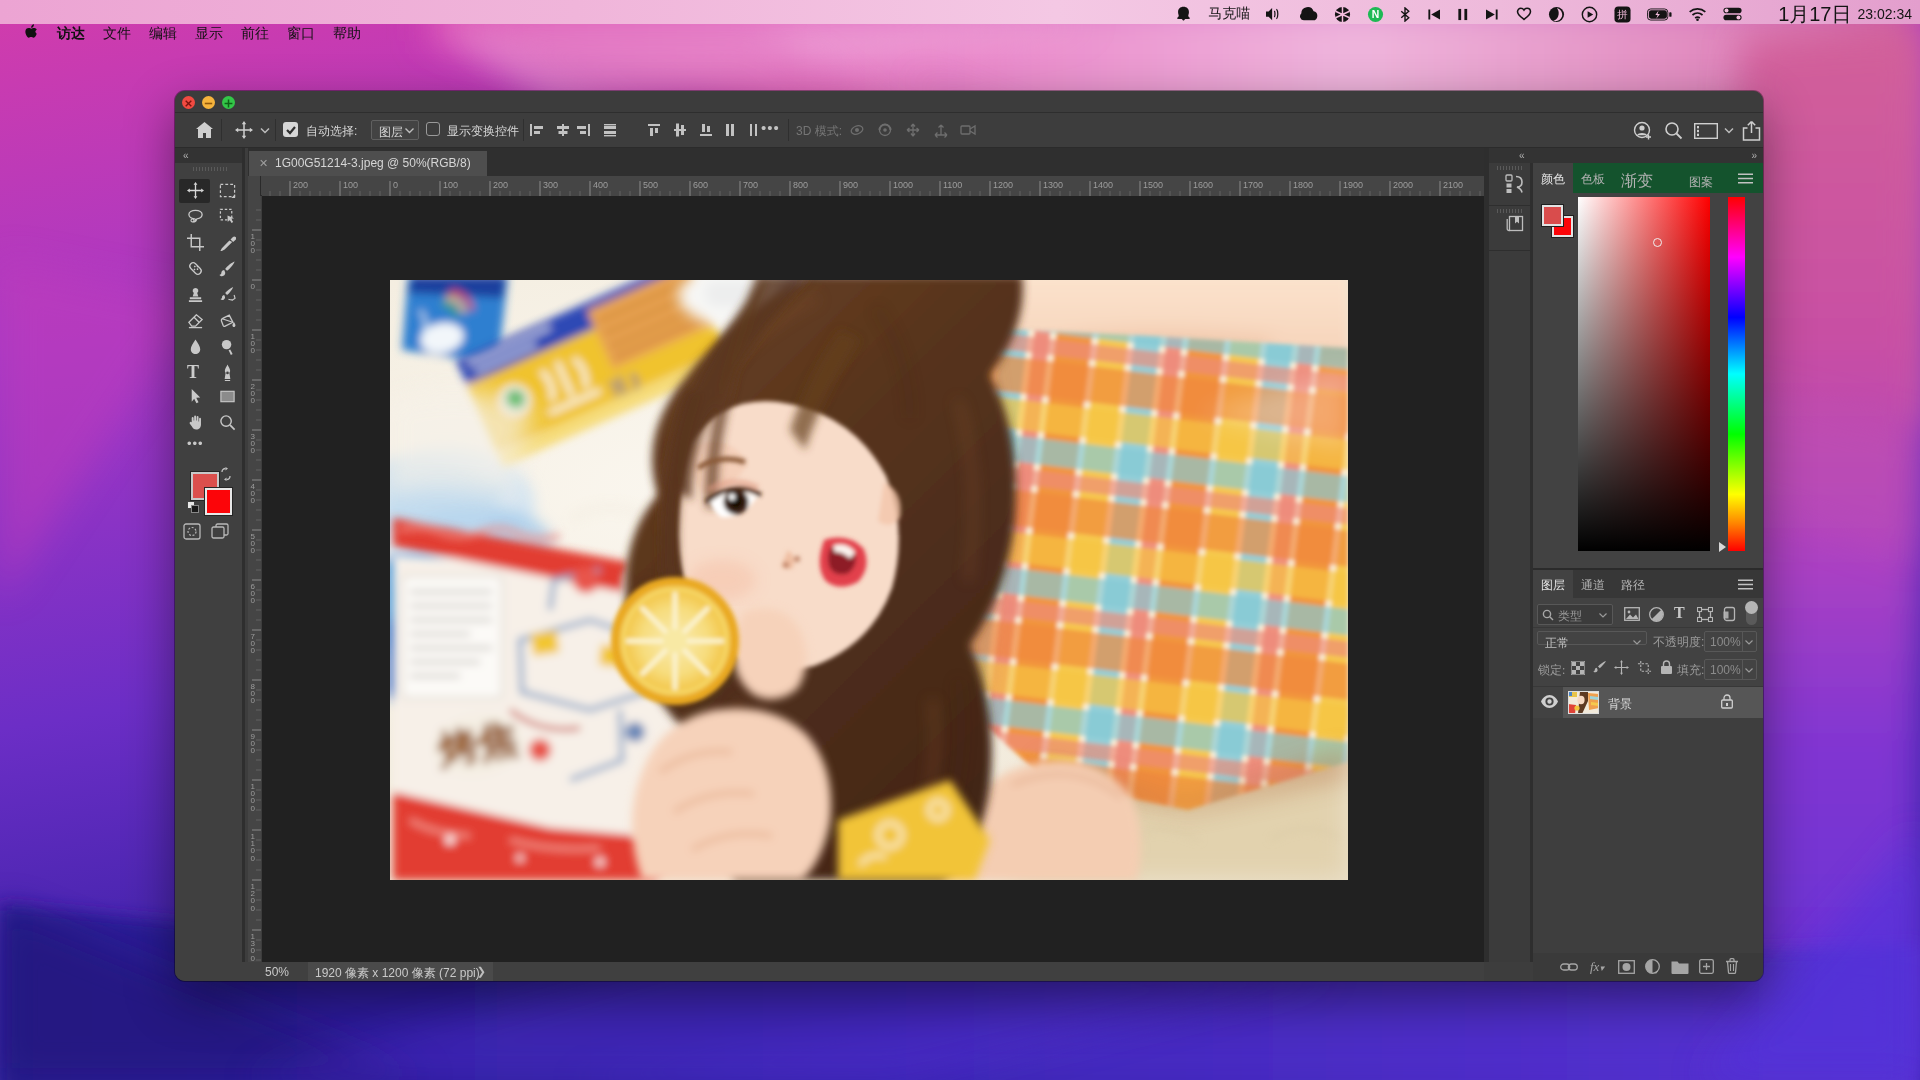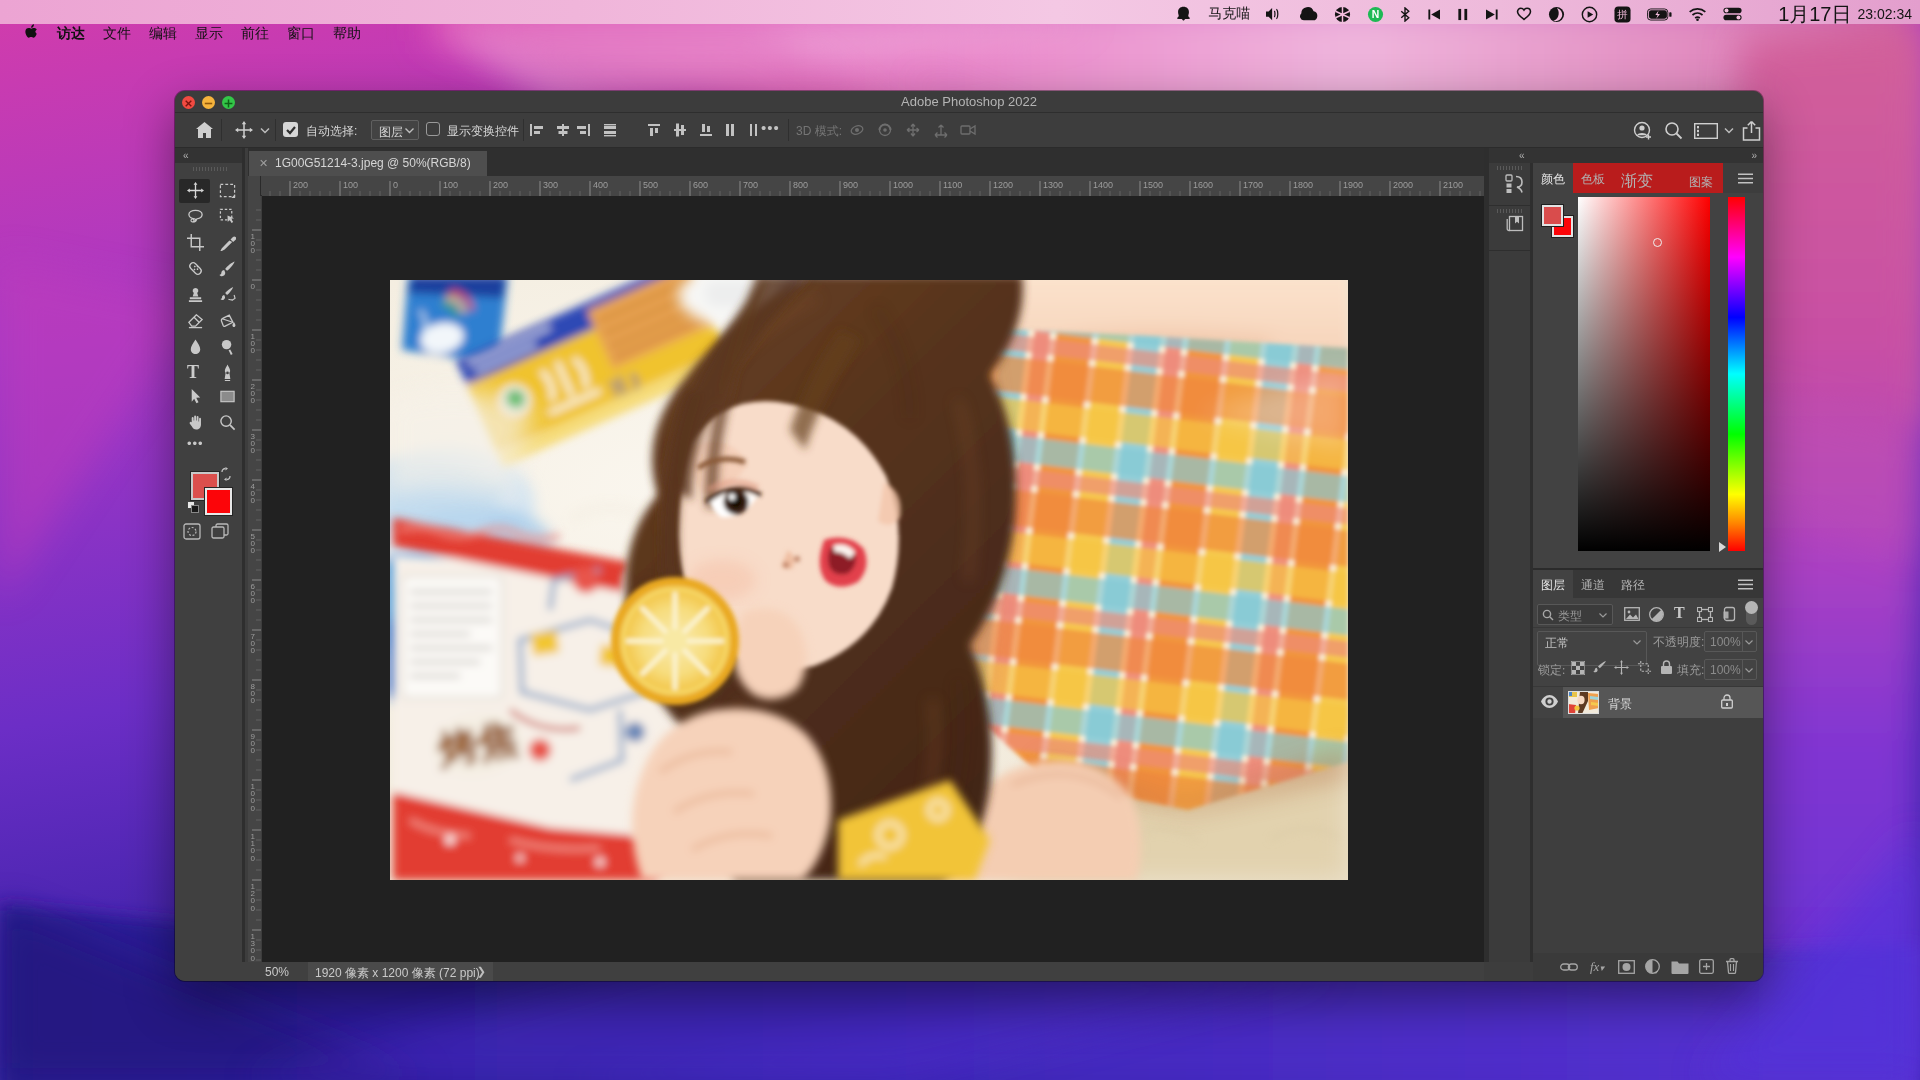--- a/index.html
+++ b/index.html
@@ -210,21 +210,20 @@
   <div id="titlebar">
     <div class="tl" style="left:7px;background:#f24a41;"><svg width="13" height="13" viewBox="0 0 13 13">
           <path stroke="#7c130e" stroke-width="1.4" d="M3.7 3.7l5.6 5.6M9.3 3.7l-5.6 5.6"></path>
         </svg></div>
     <div class="tl" style="left:27px;background:#f6b43c;"><svg width="13" height="13" viewBox="0 0 13 13">
           <path stroke="#93590a" stroke-width="1.6" d="M2.8 6.5h7.4"></path>
         </svg></div>
     <div class="tl" style="left:47px;background:#33c748;"><svg width="13" height="13" viewBox="0 0 13 13">
           <path stroke="#0e6316" stroke-width="1.5" d="M6.5 2.6v7.8M2.6 6.5h7.8"></path>
         </svg></div>
-    <div id="title">Adobe Photoshop 2022</div>
   </div>
   <div id="optbar">
 
     <svg class="abs" style="left:21px;top:9px;" width="17" height="16" viewBox="0 0 17 16">
         <path fill="#cfcfcf" d="M8.5 0 0 7h2v9h5v-5h3v5h5V7h2z"></path>
       </svg>
     <div class="vsep" style="left:46px;"></div>
 
     <svg class="abs" style="left:60px;top:8px;" width="18" height="18" viewBox="0 0 18 18">
         <g stroke="#cfcfcf" stroke-width="1.5" fill="#cfcfcf">
@@ -773,21 +772,21 @@
     </svg>
   <div class="abs" style="left:1314px;top:114px;width:41px;height:1px;background:#2e2e2e;"></div>
   <div class="abs" style="left:1322px;top:118px;width:26px;height:4px;background:repeating-linear-gradient(90deg,#5a5a5a 0 1px,transparent 1px 3px);"></div>
   <svg class="abs" style="left:1331px;top:124px;" width="18" height="19" viewBox="0 0 18 19">
       <rect x="3.5" y="1.5" width="13" height="14" fill="none" stroke="#bdbdbd" stroke-width="1.3"></rect>
       <path fill="none" stroke="#bdbdbd" stroke-width="1.3" d="M3.5 15.5H3A1.8 1.8 0 0 1 1.2 13.7V3.9"></path>
       <path fill="#bdbdbd" d="M9 1.5h4v7l-2-1.8L9 8.5z"></path>
     </svg>
   <div class="abs" style="left:1314px;top:159px;width:41px;height:1px;background:#2e2e2e;"></div>
 
-  <div class="abs" style="left:1358px;top:72px;width:190px;height:30px;background:#b91c1c;">
+  <div class="abs" style="left:1358px;top:72px;width:230px;height:30px;background:#14532d;">
     <div class="abs" style="left:0;top:0;width:40px;height:30px;background:#424242;color:#e4e4e4;font-size:12px;">
         <span style="position:absolute;left:8px;top:8px;">颜色</span>
       </div>
     <span class="abs" style="left:48px;top:8px;color:#b2b2b2;font-size:12px;">色板</span>
     <span class="abs" style="left:88px;top:8px;color:#b2b2b2;font-size:16px;">渐变</span>
     <span class="abs" style="left:128px;top:11px;color:#b2b2b2;font-size:12px;margin-left:28px;">图案</span>
     <svg class="abs" style="left:205px;top:10px;" width="15" height="11" viewBox="0 0 15 11">
         <g stroke="#c2c2c2" stroke-width="1.6">
           <path d="M0 1.2h15M0 5.5h15M0 9.8h15"></path>
         </g>
@@ -852,21 +851,21 @@
         </g>
       </svg>
     <svg class="abs" style="left:189px;top:8px;" width="14" height="16" viewBox="0 0 14 16">
         <path fill="none" stroke="#b5b5b5" stroke-width="1.3" d="M4.5 1.5h6A2 2 0 0 1 12.5 3.5v9a2 2 0 0 1-2 2h-6a2 2 0 0 1-2-2v-9a2 2 0 0 1 2-2z"></path>
         <path fill="#b5b5b5" d="M1.5 5.5h5v7h-5z" opacity="0.9"></path>
       </svg>
     <div class="abs" style="left:213px;top:5px;width:11px;height:22px;background:#5a5a5a;border-radius:6px;"></div>
     <circle></circle><div class="abs" style="left:212px;top:3px;width:13px;height:13px;background:#b5b5b5;border-radius:50%;"></div>
     
     <div class="abs" style="left:0;top:29px;width:230px;height:1px;background:#383838;"></div>
-    <div class="abs" style="left:4px;top:33px;width:110px;height:35px;background:#434343;border:1px solid #585858;border-radius:2px;">
+    <div class="abs" style="left:4px;top:33px;width:110px;height:14px;background:#434343;border:1px solid #585858;border-radius:2px;">
       <span style="position:absolute;left:7px;top:3px;color:#c0c0c0;font-size:12px;">正常</span>
       <svg class="abs" style="right:5px;top:8px;" width="8" height="5" viewBox="0 0 8 5">
           <path fill="none" stroke="#9a9a9a" stroke-width="1.2" d="M0.5 0.5 4 4 7.5 0.5"></path>
         </svg>
     </div>
     <span class="abs" style="left:120px;top:36px;color:#9a9a9a;font-size:12px;">不透明度:</span>
     <div class="abs" style="left:171px;top:33px;width:53px;height:21px;background:#434343;border:1px solid #585858;border-radius:2px;">
       <span style="position:absolute;left:5px;top:3px;color:#8b8b8b;font-size:12px;">100%</span>
       <div style="position:absolute;right:13px;top:0;width:1px;height:19px;background:#585858;"></div>
       <svg class="abs" style="right:3px;top:8px;" width="8" height="5" viewBox="0 0 8 5">

